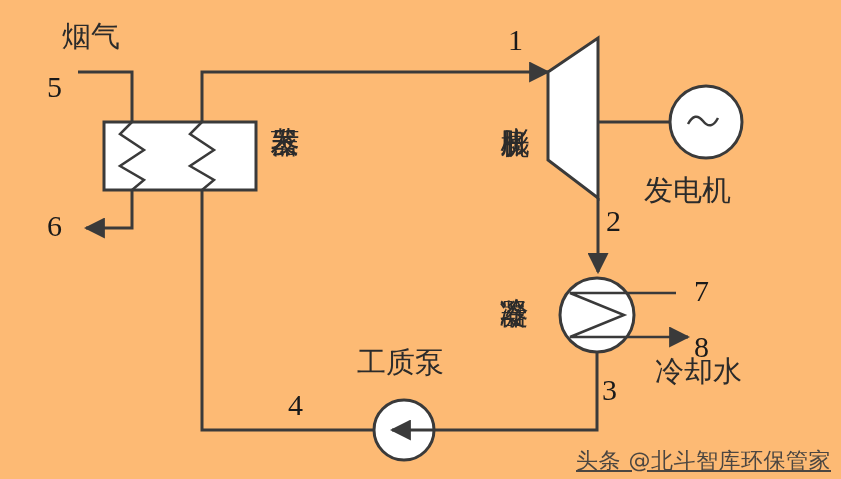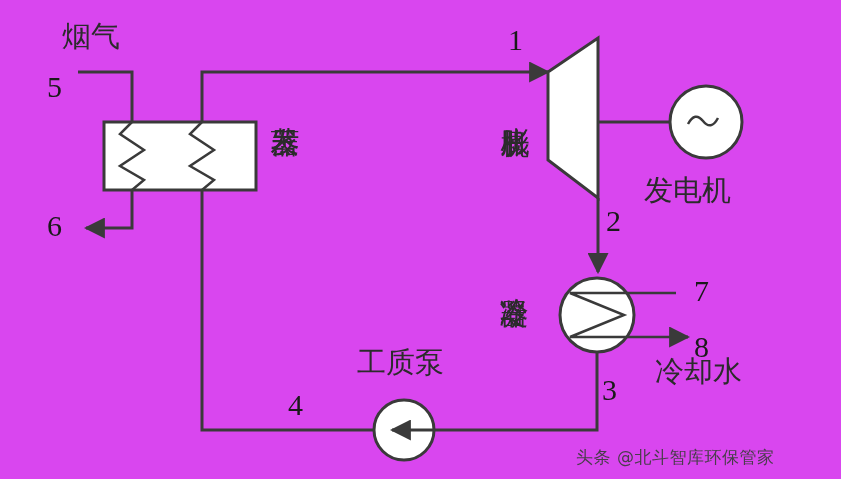--- a/index.html
+++ b/index.html
@@ -7,21 +7,21 @@
     padding: 0;
     background: #ffffff;
   }
   body {
     font-family: "Liberation Serif", "DejaVu Serif", serif;
   }
   #stage {
     position: relative;
     width: 841px;
     height: 479px;
-    background: #d946ef;
+    background: #fdba74;
     overflow: hidden;
   }
   #diagram {
     position: absolute;
     left: 0;
     top: 0;
   }
   .lbl {
     position: absolute;
     color: #1a1a1a;
@@ -44,25 +44,26 @@
     font-size: 29px;
     color: #2b2b2b;
     writing-mode: vertical-rl;
     text-orientation: upright;
     line-height: 1.22;
     letter-spacing: 1px;
   }
   .watermark {
     position: absolute;
     font-family: "DejaVu Sans", "Liberation Sans", sans-serif;
-    font-size: 17px;
+    font-size: 22px;
     color: #3d3d3d;
     opacity: 0.92;
     white-space: nowrap;
     letter-spacing: 0.5px;
+    text-decoration: underline;
   }
 </style>
 </head>
 <body>
 
 <div id="stage">
 
   <svg id="diagram" width="841" height="479" viewBox="0 0 841 479">
 
     <defs>

